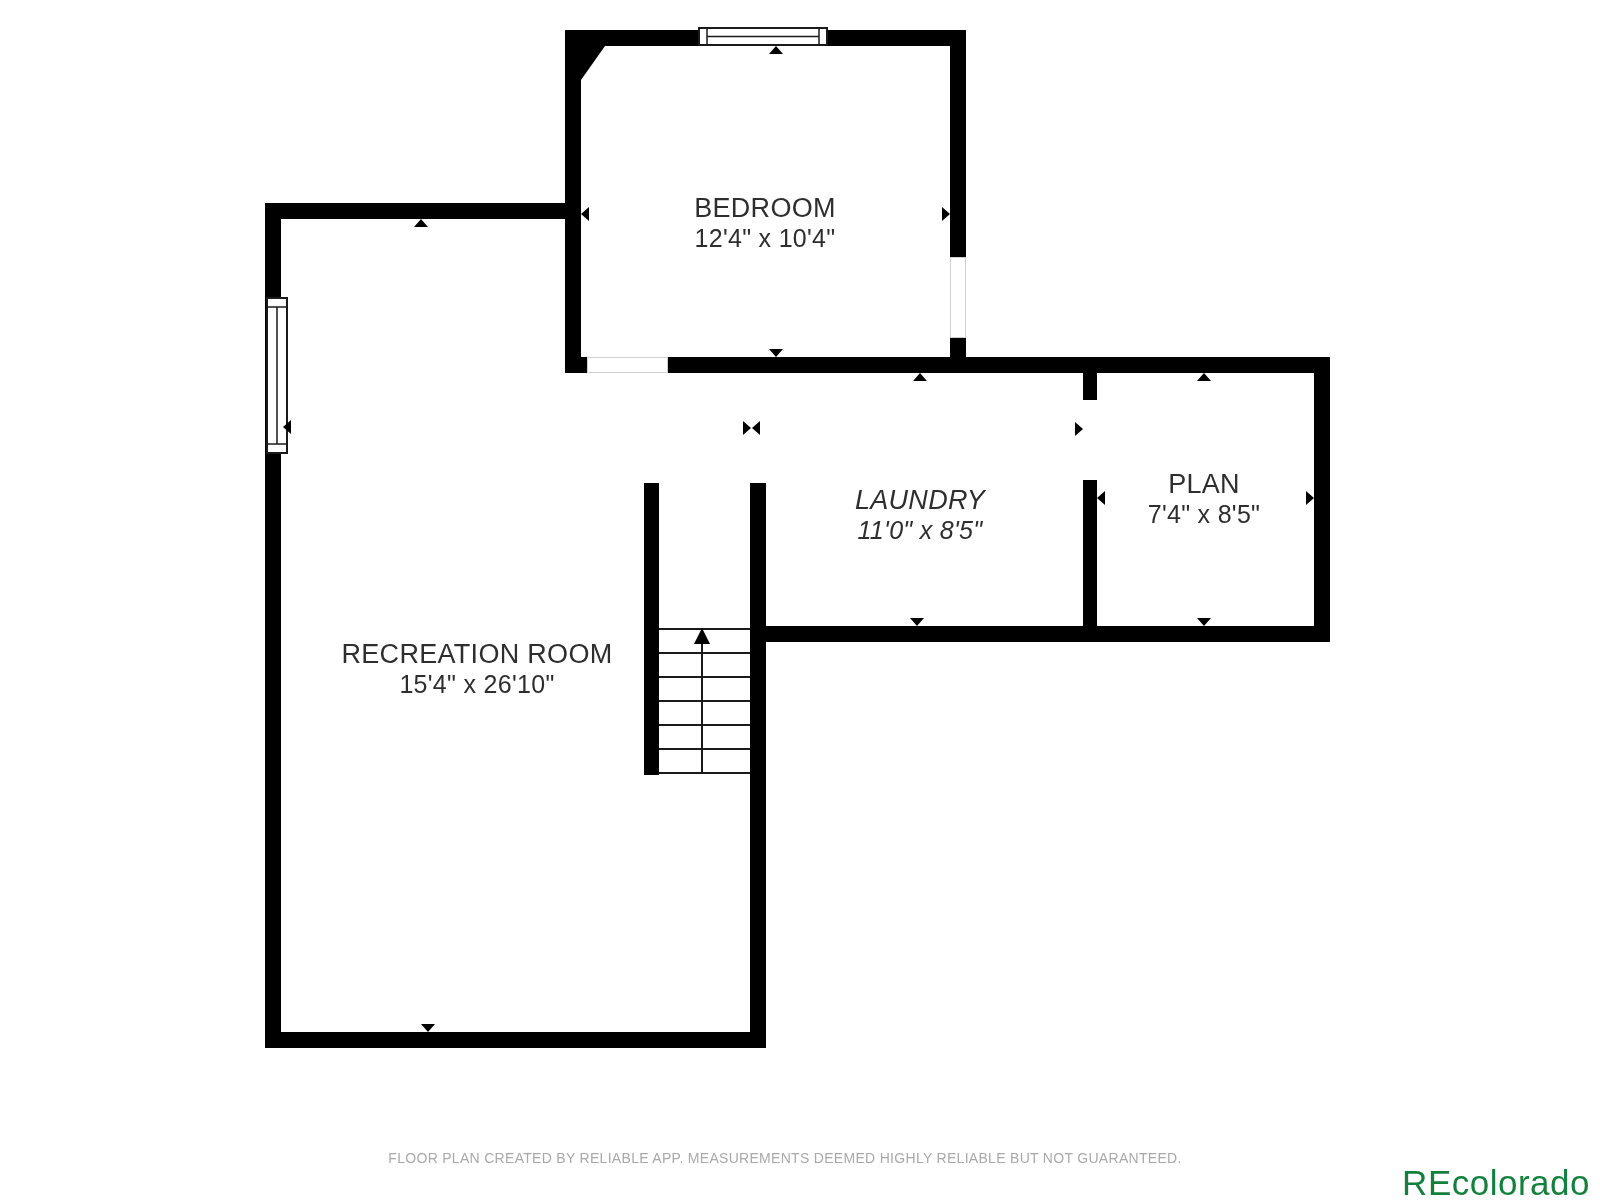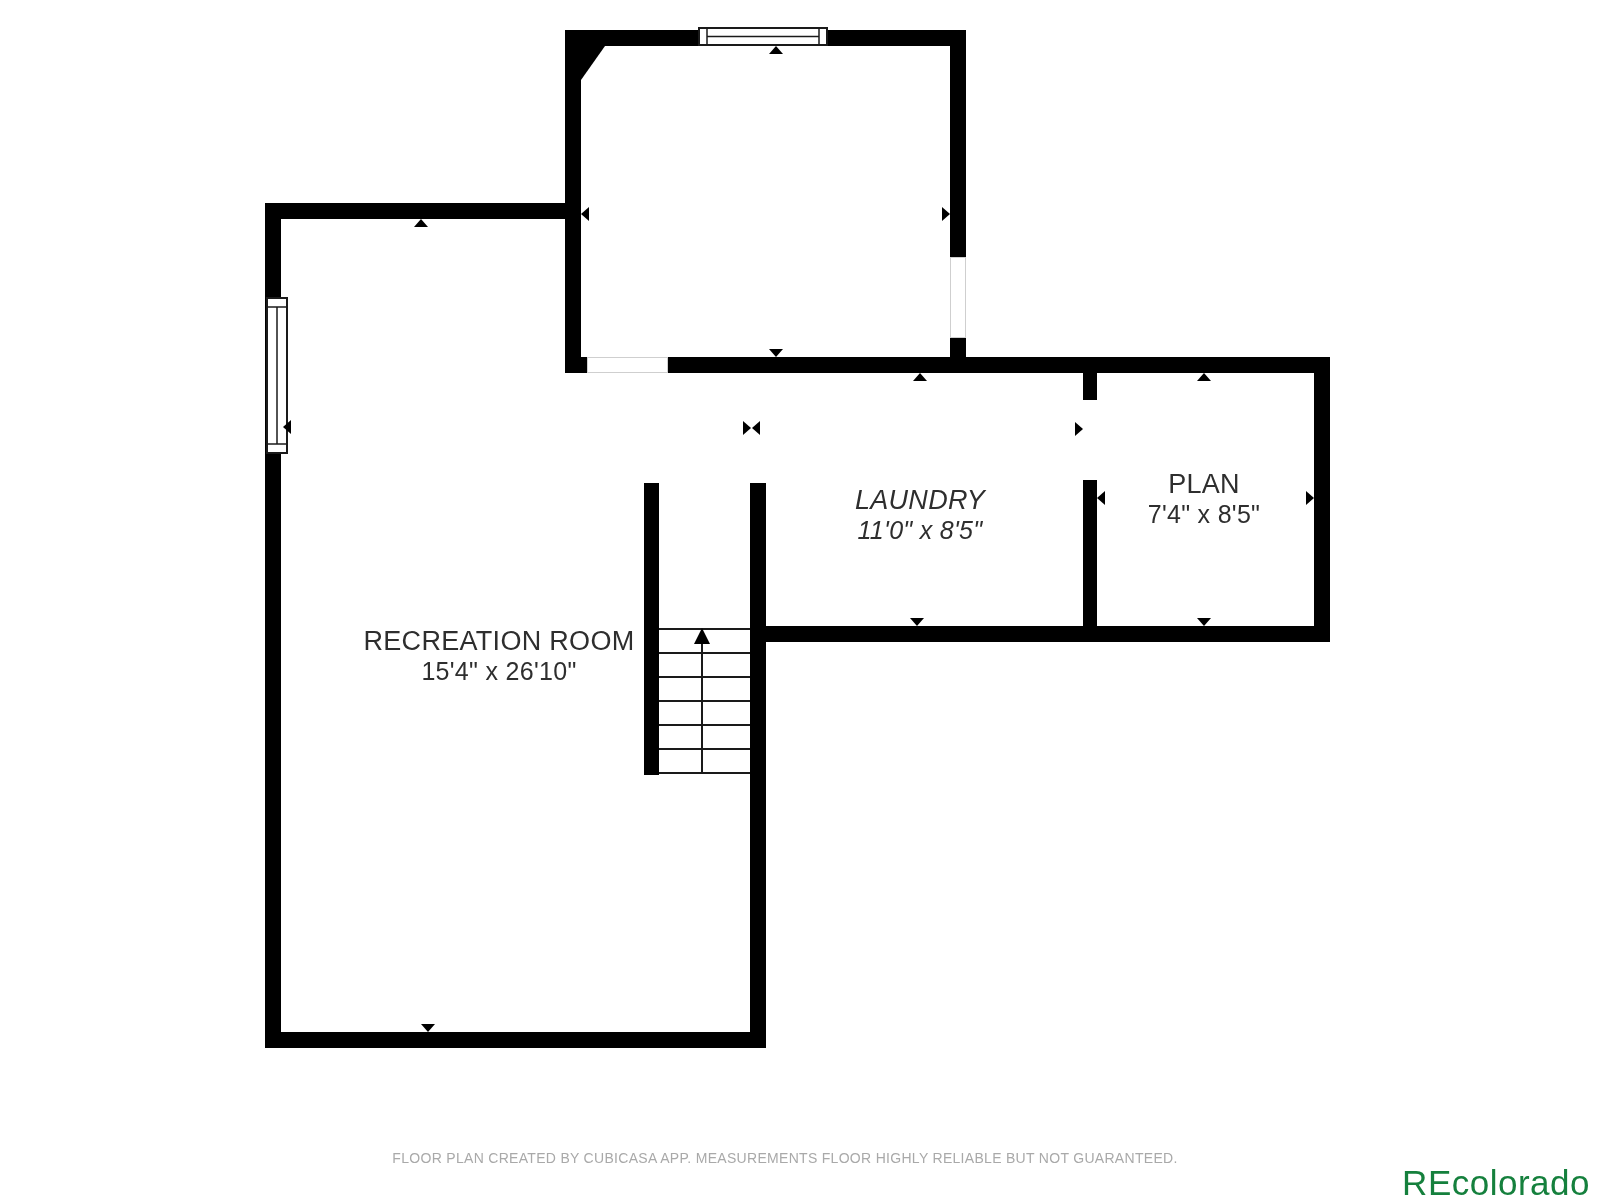--- a/index.html
+++ b/index.html
@@ -99,29 +99,33 @@
   <div class="tri down" style="left:910px;top:618px;"></div>
   <div class="tri right" style="left:743px;top:421px;"></div>
   <div class="tri left" style="left:752px;top:421px;"></div>
 
   <div class="tri up" style="left:1197px;top:373px;"></div>
   <div class="tri down" style="left:1197px;top:618px;"></div>
   <div class="tri left" style="left:1097px;top:491px;"></div>
   <div class="tri right" style="left:1306px;top:491px;"></div>
   <div class="tri right" style="left:1075px;top:422px;"></div>
 
+  <div class="room-label" style="left:765px;top:193px;">
+    <div class="name">BEDROOM</div>
+    <div class="dims">12'4" x 10'4"</div>
+  </div>
   <div class="room-label" style="left:920px;top:485px;font-style:italic;">
     <div class="name">LAUNDRY</div>
     <div class="dims">11'0" x 8'5"</div>
   </div>
   <div class="room-label" style="left:1204px;top:469px;">
     <div class="name">PLAN</div>
     <div class="dims">7'4" x 8'5"</div>
   </div>
-  <div class="room-label" style="left:477px;top:626px;margin-left:22px;">
+  <div class="room-label" style="left:477px;top:639px;">
     <div class="name">RECREATION ROOM</div>
     <div class="dims">15'4" x 26'10"</div>
   </div>
 
-  <div class="footer-note">FLOOR PLAN CREATED BY CUBICASA APP. MEASUREMENTS FLOOR HIGHLY RELIABLE BUT NOT GUARANTEED.</div>
+  <div class="footer-note">FLOOR PLAN CREATED BY RELIABLE APP. MEASUREMENTS DEEMED HIGHLY RELIABLE BUT NOT GUARANTEED.</div>
   <div class="watermark">REcolorado</div>
 
 </div>
 
 </body></html>

